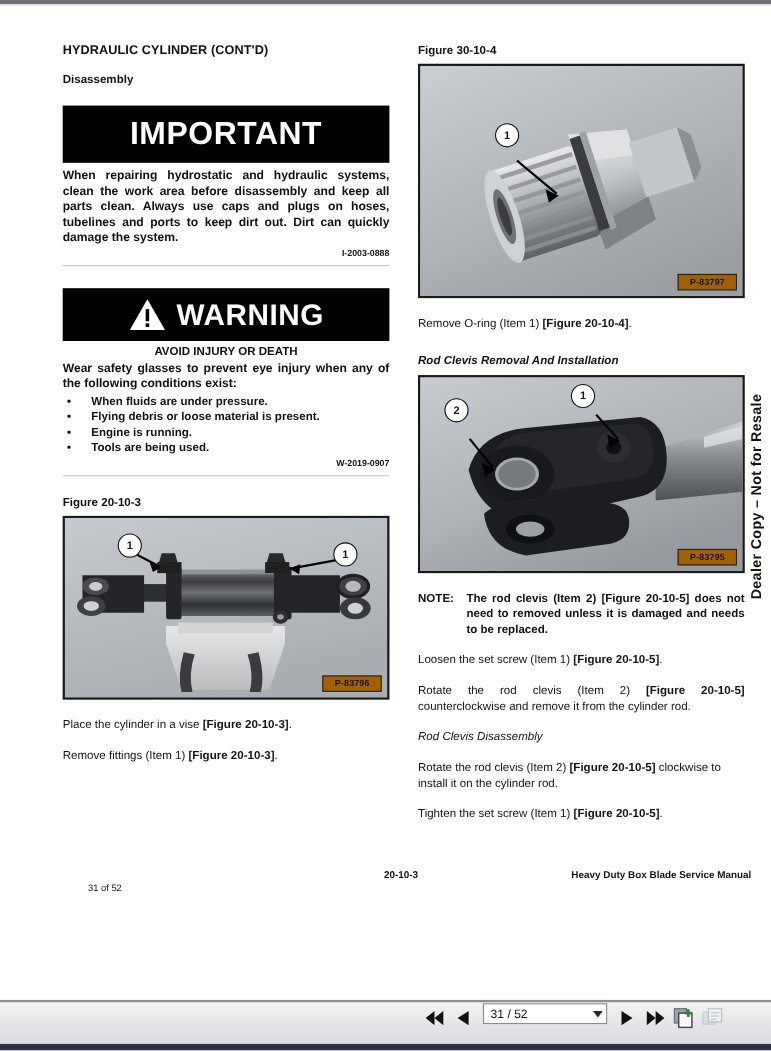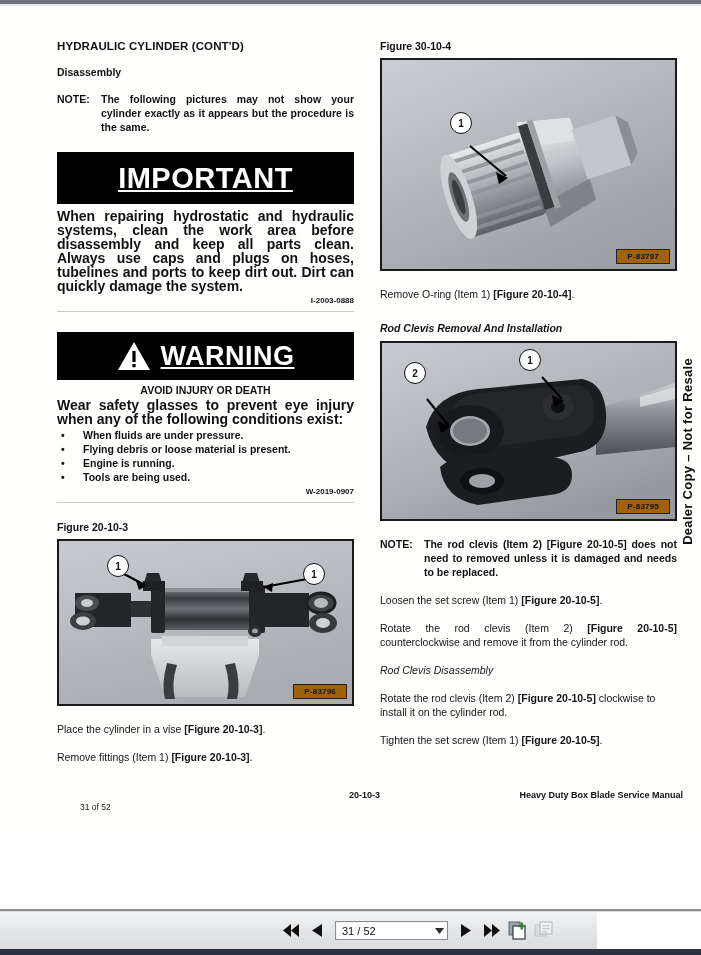--- a/index.html
+++ b/index.html
@@ -45,26 +45,25 @@
   
   .banner{
     background:#000;color:#fff;width:100%;box-sizing:border-box;
     display:flex;align-items:center;justify-content:center;
   }
   .banner-important{height:52px;}
   .banner-warning{height:48px;gap:10px;}
   .banner-txt{
     font-size:29px;font-weight:bold;letter-spacing:.5px;color:#fff;
     font-family:"Liberation Sans", sans-serif;
-    text-decoration:underline;
   }
   .banner-warning .banner-txt{font-size:27px;}
   .tri{position:relative;width:34px;height:30px;}
   .tri svg{display:block;}
-  .alert-body{font-size:14px;font-weight:bold;line-height:14px;color:#111;
+  .alert-body{font-size:11px;font-weight:bold;line-height:14px;color:#111;
               text-align:justify;margin-top:5px;}
   .alert-center{font-size:10.5px;font-weight:bold;text-align:center;color:#111;margin-top:4px;}
   .alert-code{font-size:8px;font-weight:bold;text-align:right;color:#111;margin-top:3px;}
   .rule{border-top:1px solid #c9c9c9;margin-top:6px;}
 
   
   .blist{margin:2px 0 0 0;padding:0;list-style:none;}
   .blist li{font-size:10.5px;font-weight:bold;color:#111;line-height:14px;
             padding-left:26px;position:relative;}
   .blist li .dot{position:absolute;left:4px;top:0;}
@@ -96,23 +95,23 @@
   
   .footer{position:absolute;left:0;right:0;bottom:18px;height:26px;}
   .f-left{position:absolute;left:80px;top:12px;font-size:8.5px;color:#222;}
   .f-mid{position:absolute;left:349px;top:0;font-size:9px;font-weight:bold;color:#111;}
   .f-right{position:absolute;right:18px;top:0;font-size:9px;font-weight:bold;color:#111;}
 
   
   .tb-sep{position:absolute;left:0;top:909px;width:701px;height:2px;background:#8d9094;}
   .tb-sep2{position:absolute;left:0;top:911px;width:701px;height:1px;background:#d9dbdd;}
   .toolbar{
-    position:absolute;left:0;top:912px;width:597px;height:37px;
+    position:absolute;left:0;top:912px;width:701px;height:37px;
     background:linear-gradient(#f2f3f4,#e3e5e7 55%,#dadce0);
-    display:flex;align-items:center;justify-content:flex-end;
+    display:flex;justify-content:flex-end;
     padding-right:40px;box-sizing:border-box;gap:0px;
   }
   .tb-btn{
     width:26px;height:26px;display:flex;align-items:center;justify-content:center;
     cursor:default;
   }
   .tb-btn svg{display:block;}
   .pagebox{
     width:113px;height:19px;margin:0 5px;background:#fff;border:1px solid #8a8d91;
     display:flex;align-items:center;box-sizing:border-box;
@@ -130,23 +129,20 @@
 
 <div class="page">
  <div class="page-inner">
 
   <div class="col col-left">
 
     <div class="h-title">HYDRAULIC CYLINDER (CONT'D)</div>
 
     <div class="h-sub mt14">Disassembly</div>
 
-    <div class="note mt14">
-      <span class="lbl">NOTE:</span><span>The following pictures may not show your cylinder exactly as it appears but the procedure is the same.</span>
-    </div>
 
     <div class="banner banner-important mt18">
       <span class="banner-txt">IMPORTANT</span>
     </div>
     <div class="alert-body">When repairing hydrostatic and hydraulic systems, clean the work area before disassembly and keep all parts clean. Always use caps and plugs on hoses, tubelines and ports to keep dirt out. Dirt can quickly damage the system.</div>
     <div class="alert-code">I-2003-0888</div>
     <div class="rule"></div>
 
     <div class="banner banner-warning mt20">
       <span class="tri">

